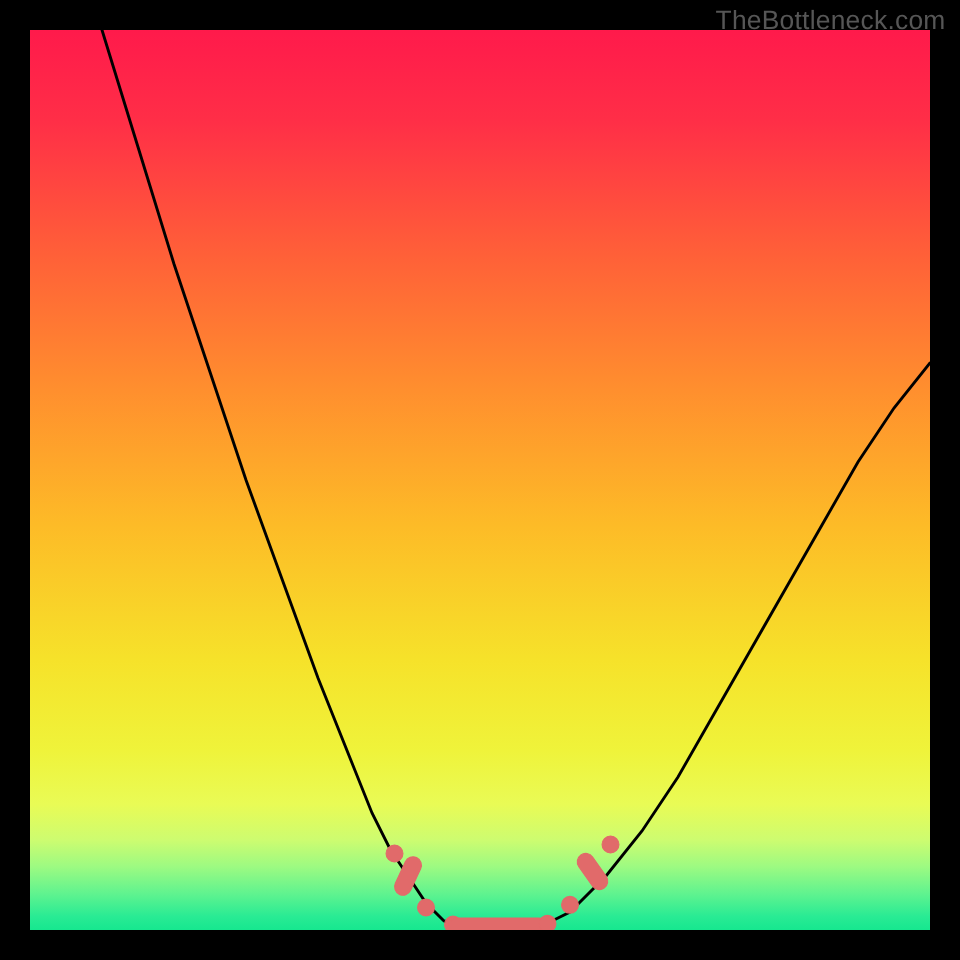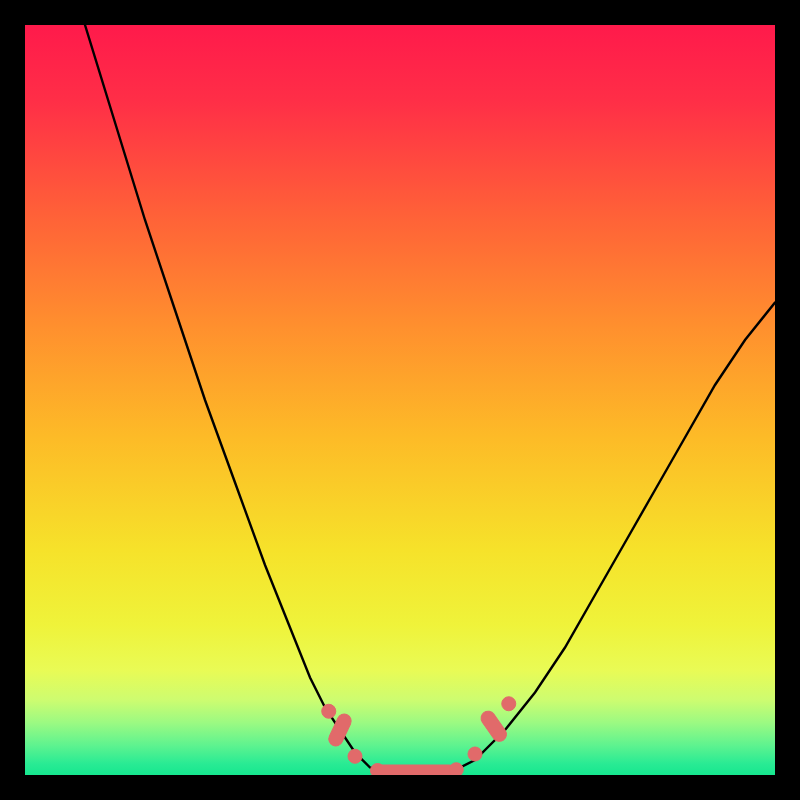--- a/index.html
+++ b/index.html
@@ -32,20 +32,21 @@
     top: 25px;
     width: 750px;
     height: 750px;
     display: block;
   }
 </style>
 </head>
 <body>
 
 <div class="frame">
+  <div class="watermark">TheBottleneck.com</div>
 
   <svg class="plot" viewBox="0 0 750 750">
     <defs>
       <linearGradient id="bg-grad" x1="0" y1="0" x2="0" y2="1">
           <stop offset="0%" stop-color="#ff1a4b"></stop>
           <stop offset="10%" stop-color="#ff2e47"></stop>
           <stop offset="25%" stop-color="#ff6038"></stop>
           <stop offset="40%" stop-color="#ff8f2e"></stop>
           <stop offset="55.00000000000001%" stop-color="#fdbb27"></stop>
           <stop offset="70%" stop-color="#f6e22a"></stop>

